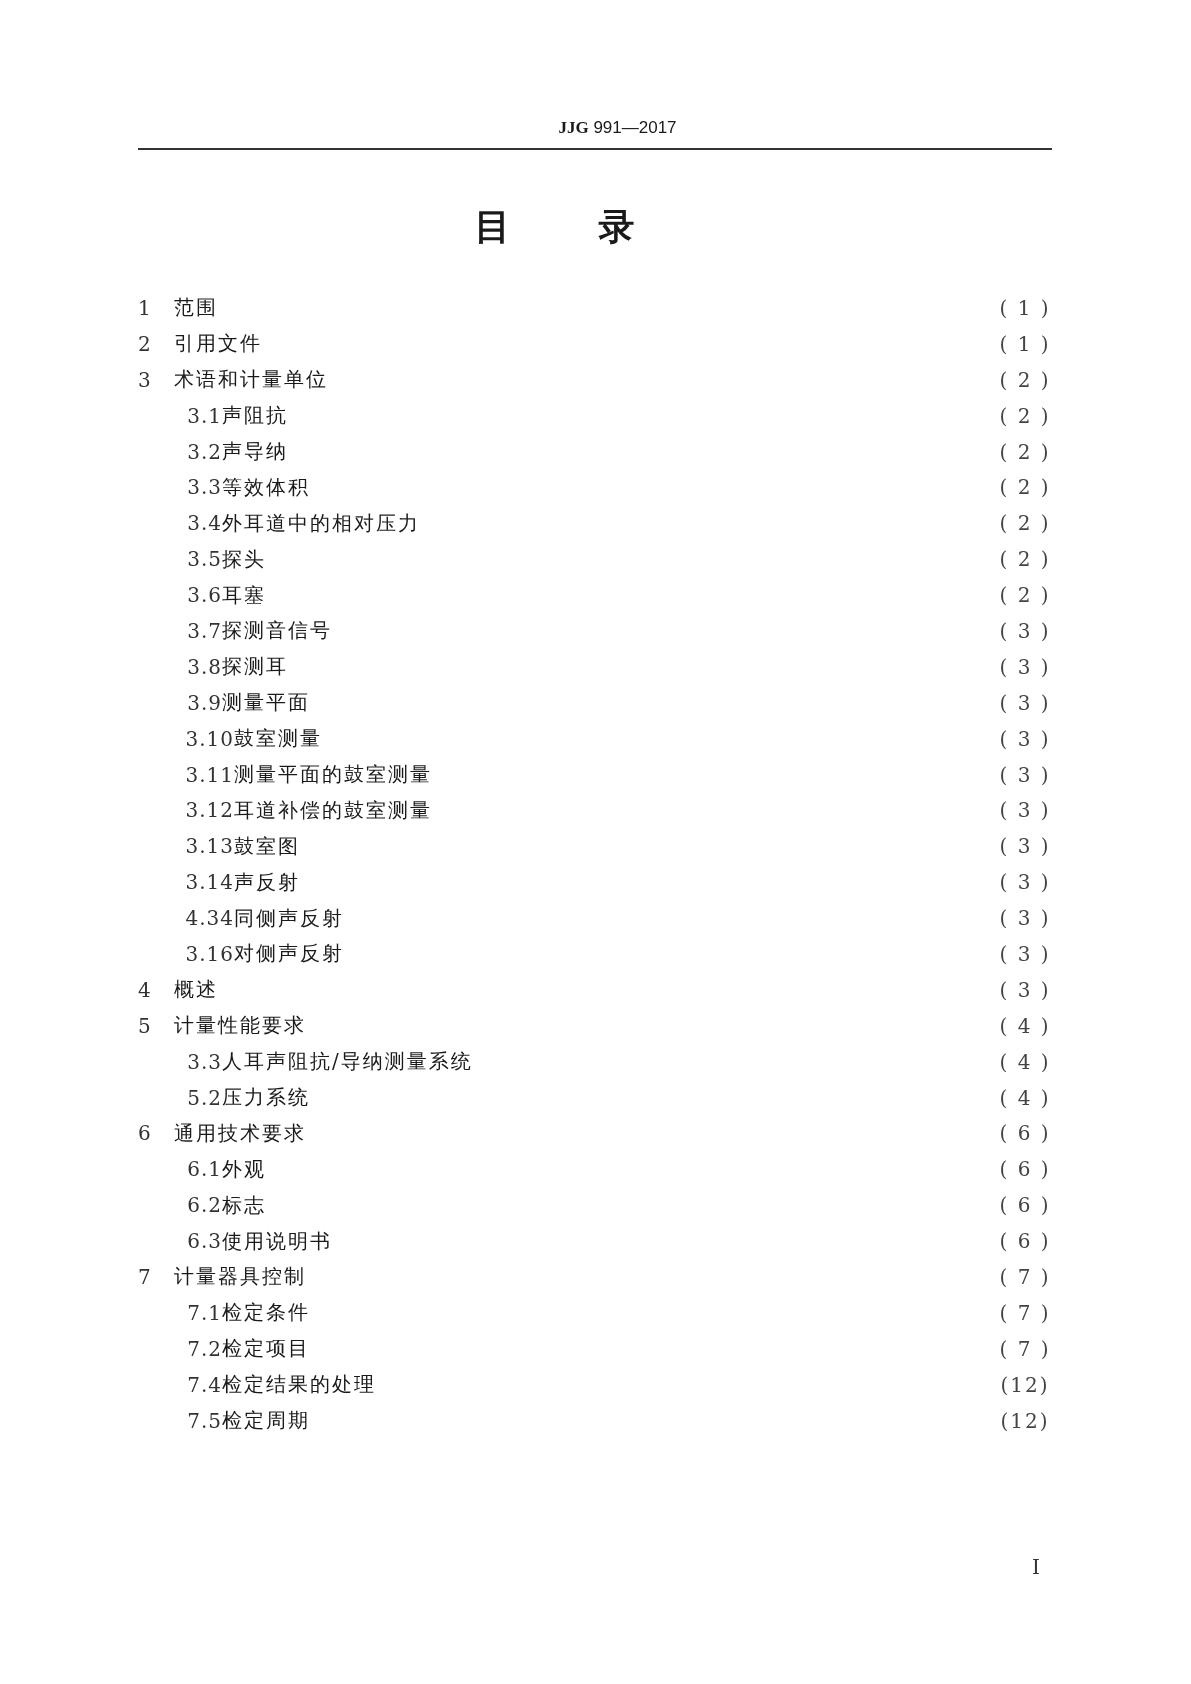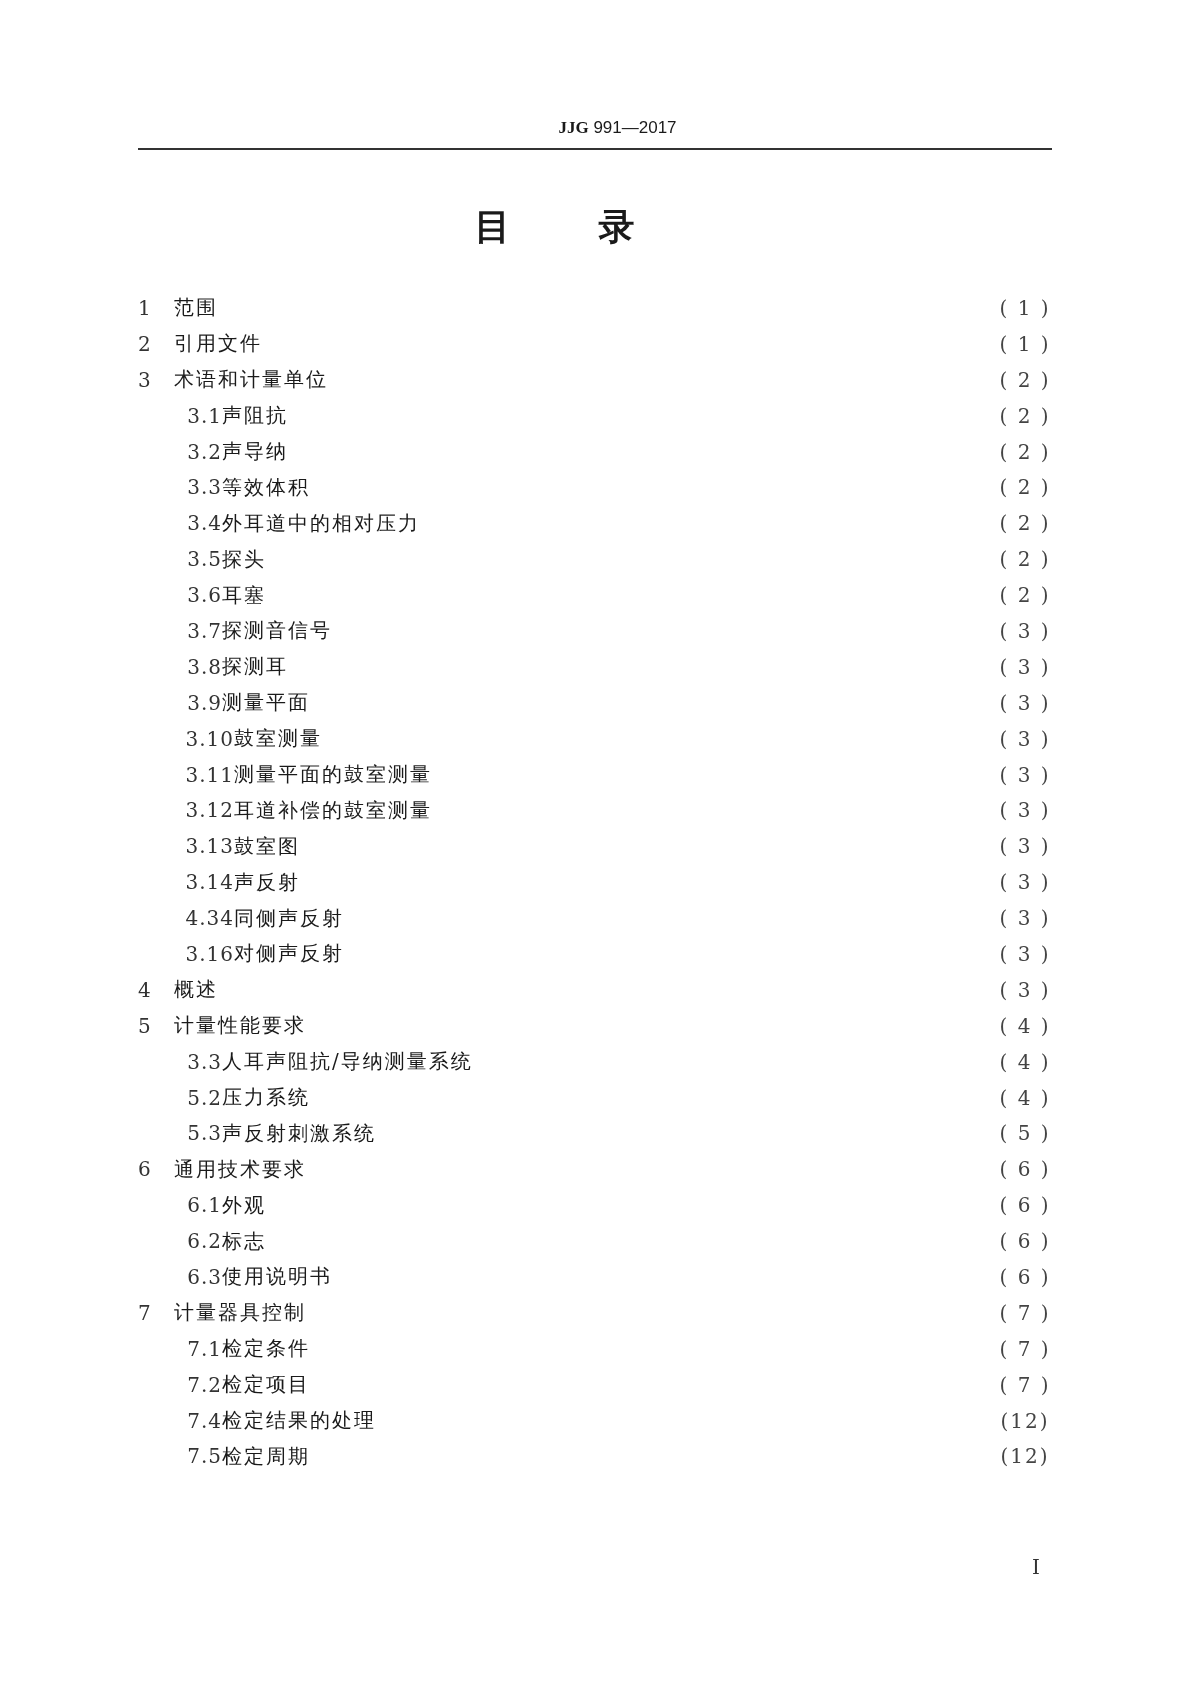--- a/index.html
+++ b/index.html
@@ -196,26 +196,20 @@
       <span class="label">人耳声阻抗/导纳测量系统</span>
       <span class="leader spaced"></span>
       <span class="page">( 4 )</span>
     </div>
     <div class="toc-row l2">
       <span class="num">5.2</span>
       <span class="label">压力系统</span>
       <span class="leader"></span>
       <span class="page">( 4 )</span>
     </div>
-    <div class="toc-row l2">
-      <span class="num">5.3</span>
-      <span class="label">声反射刺激系统</span>
-      <span class="leader"></span>
-      <span class="page">( 5 )</span>
-    </div>
     <div class="toc-row l1">
       <span class="num">6</span>
       <span class="label">通用技术要求</span>
       <span class="leader"></span>
       <span class="page">( 6 )</span>
     </div>
     <div class="toc-row l2">
       <span class="num">6.1</span>
       <span class="label">外观</span>
       <span class="leader"></span>

